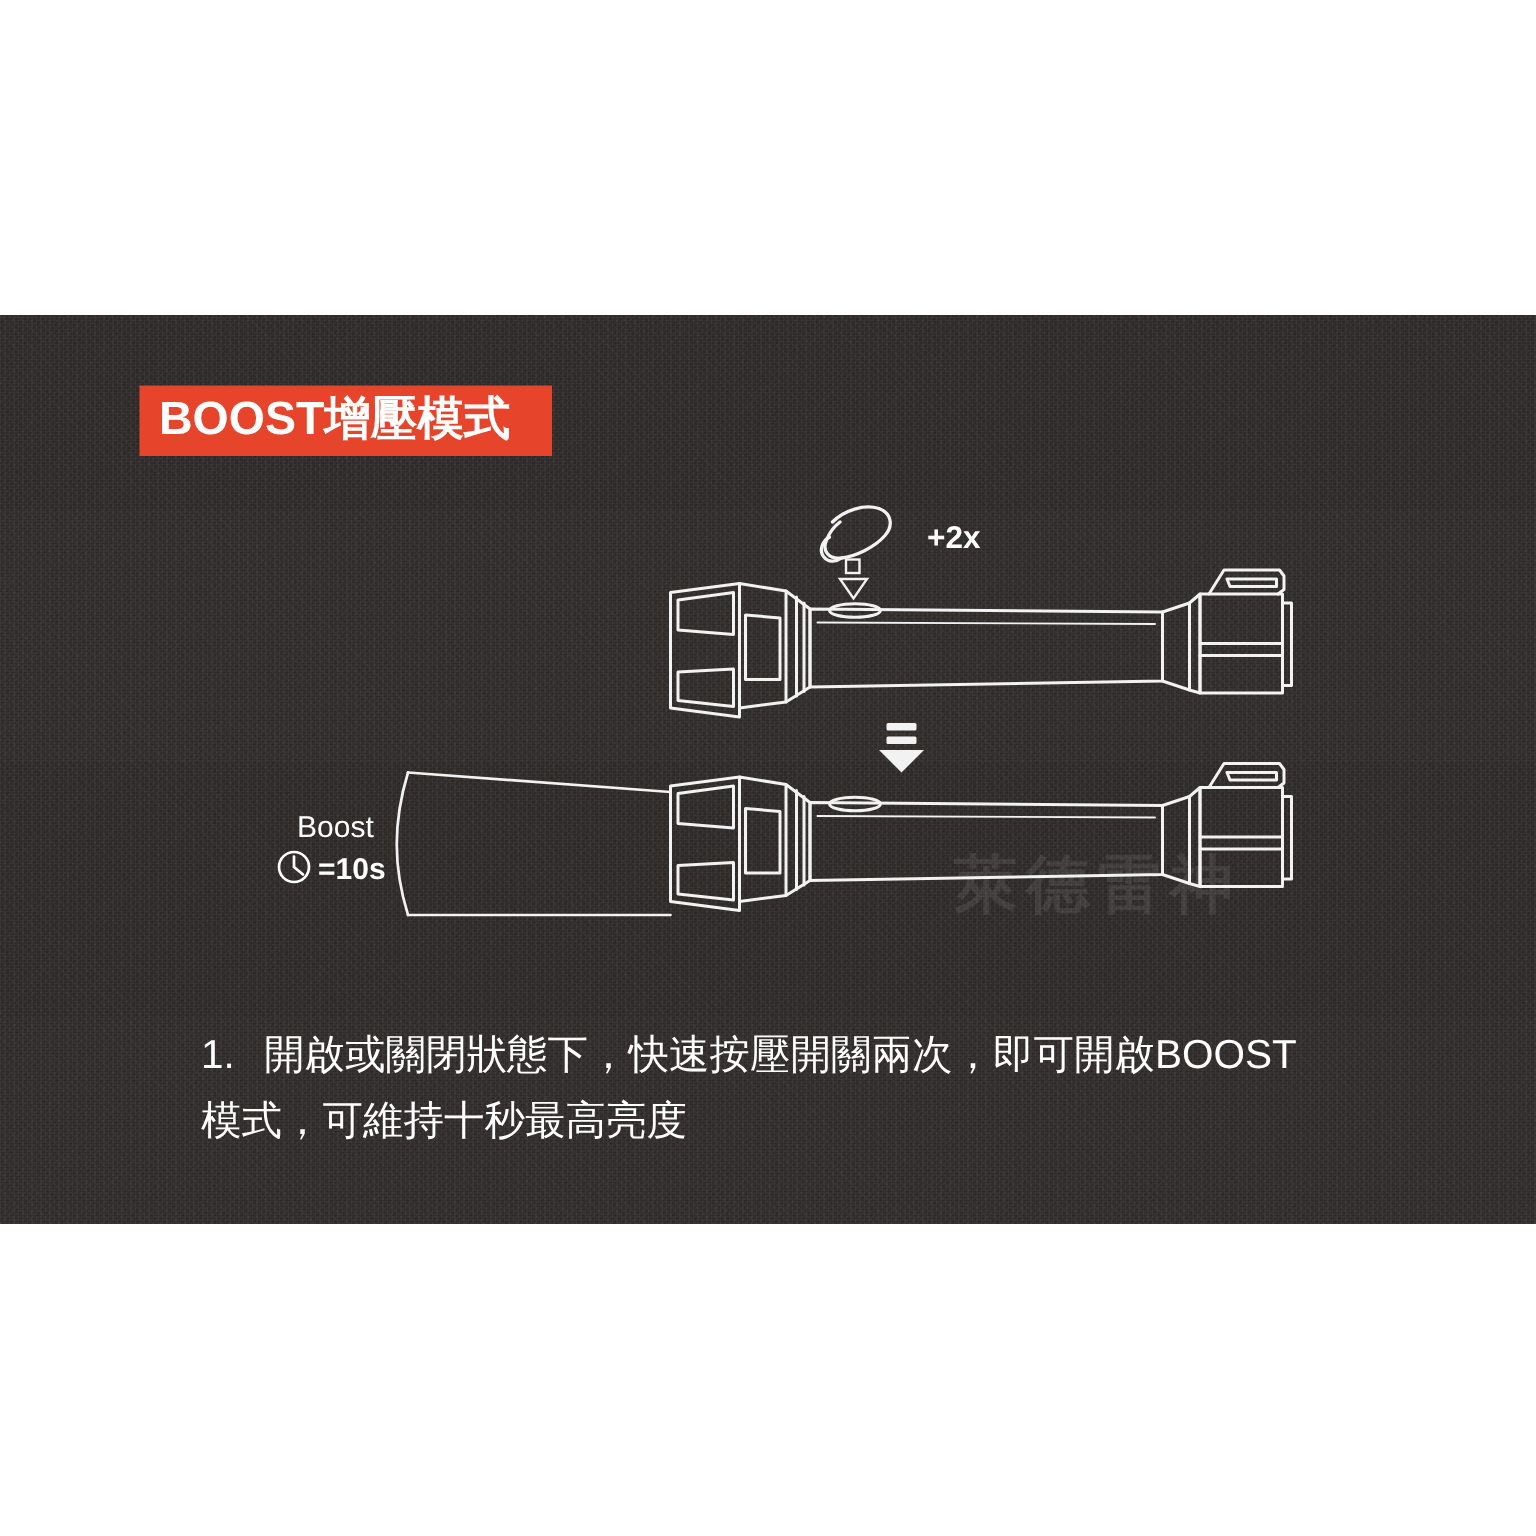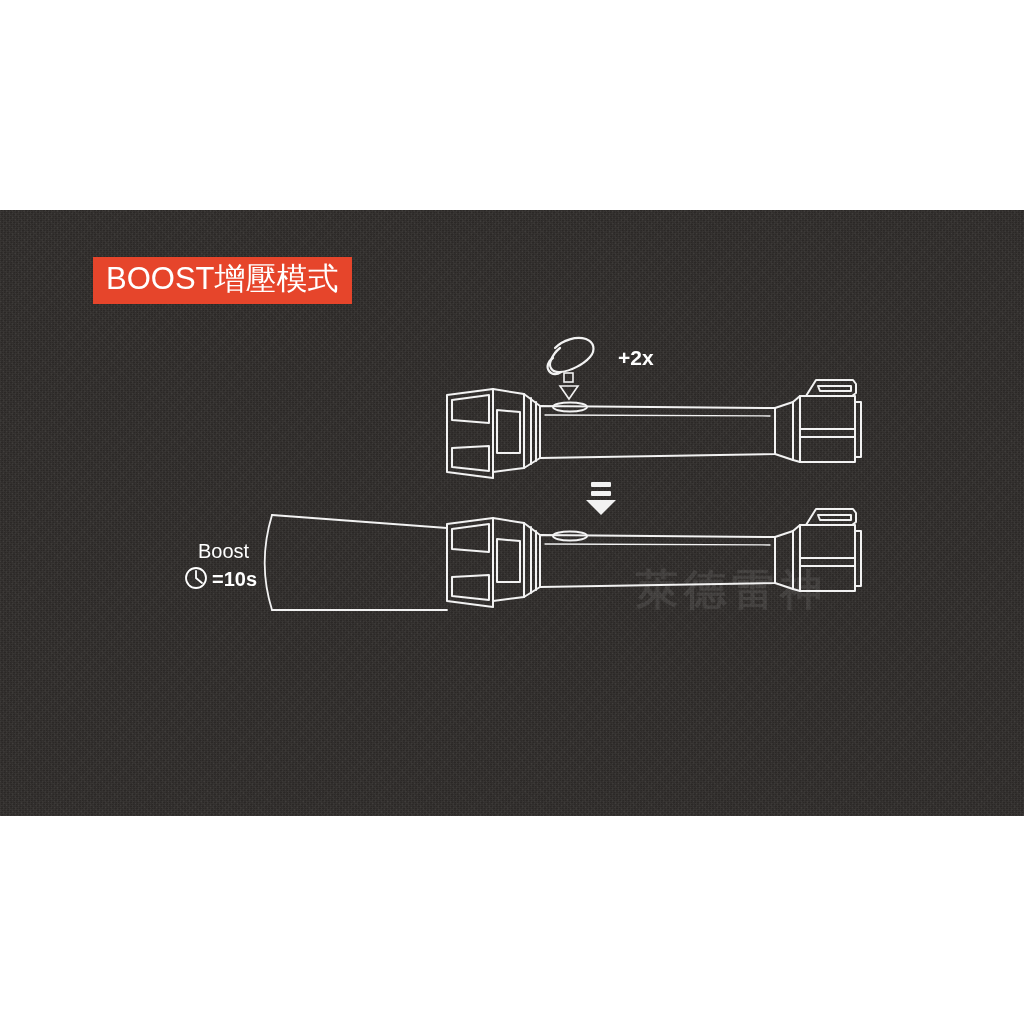--- a/index.html
+++ b/index.html
@@ -37,25 +37,25 @@
       repeating-linear-gradient(45deg,  rgba(255,255,255,0.035) 0px, rgba(255,255,255,0.035) 1px, rgba(0,0,0,0.04) 1px, rgba(0,0,0,0.04) 4px),
       repeating-linear-gradient(135deg, rgba(0,0,0,0.05) 0px, rgba(0,0,0,0.05) 2px, rgba(255,255,255,0.03) 2px, rgba(255,255,255,0.03) 3px);
     pointer-events: none;
   }
 
   
   #title-banner {
     position: absolute;
     left: 93px;
     top: 257px;
-    padding: 4px 13px 7px 13px;
+    padding: 4px 28px 7px 13px;
     background: #e6452b;
     color: #ffffff;
     font-size: 31px;
-    font-weight: normal;
+    font-weight: bold;
     letter-spacing: 0px;
     line-height: 1.15;
     white-space: nowrap;
     z-index: 6;
   }
 
   
   #watermark {
     position: absolute;
     left: 636px;
@@ -205,16 +205,20 @@
 
     <g fill="none" stroke="#ffffff" stroke-width="1.8" stroke-linecap="round">
       <circle cx="196" cy="368" r="10"></circle>
       <path d="M196 361 L196 368 L202 373"></path>
     </g>
     <text x="212" y="376" fill="#ffffff" font-size="20" font-weight="bold" font-family="Liberation Sans, sans-serif">=10s</text>
   </svg>
 
   <div id="title-banner">BOOST增壓模式</div>
 
+  <div id="caption">
+    <span class="cap-line"><span class="cap-num">1.</span><span>開啟或關閉狀態下，快速按壓開關兩次，即可開啟BOOST</span></span>
+    <span class="cap-line">模式，可維持十秒最高亮度</span>
+  </div>
 
   <div style="position:absolute;left:0;top:816px;width:1024px;height:208px;background:#ffffff;"></div>
 
 </div>
 
 </body></html>

